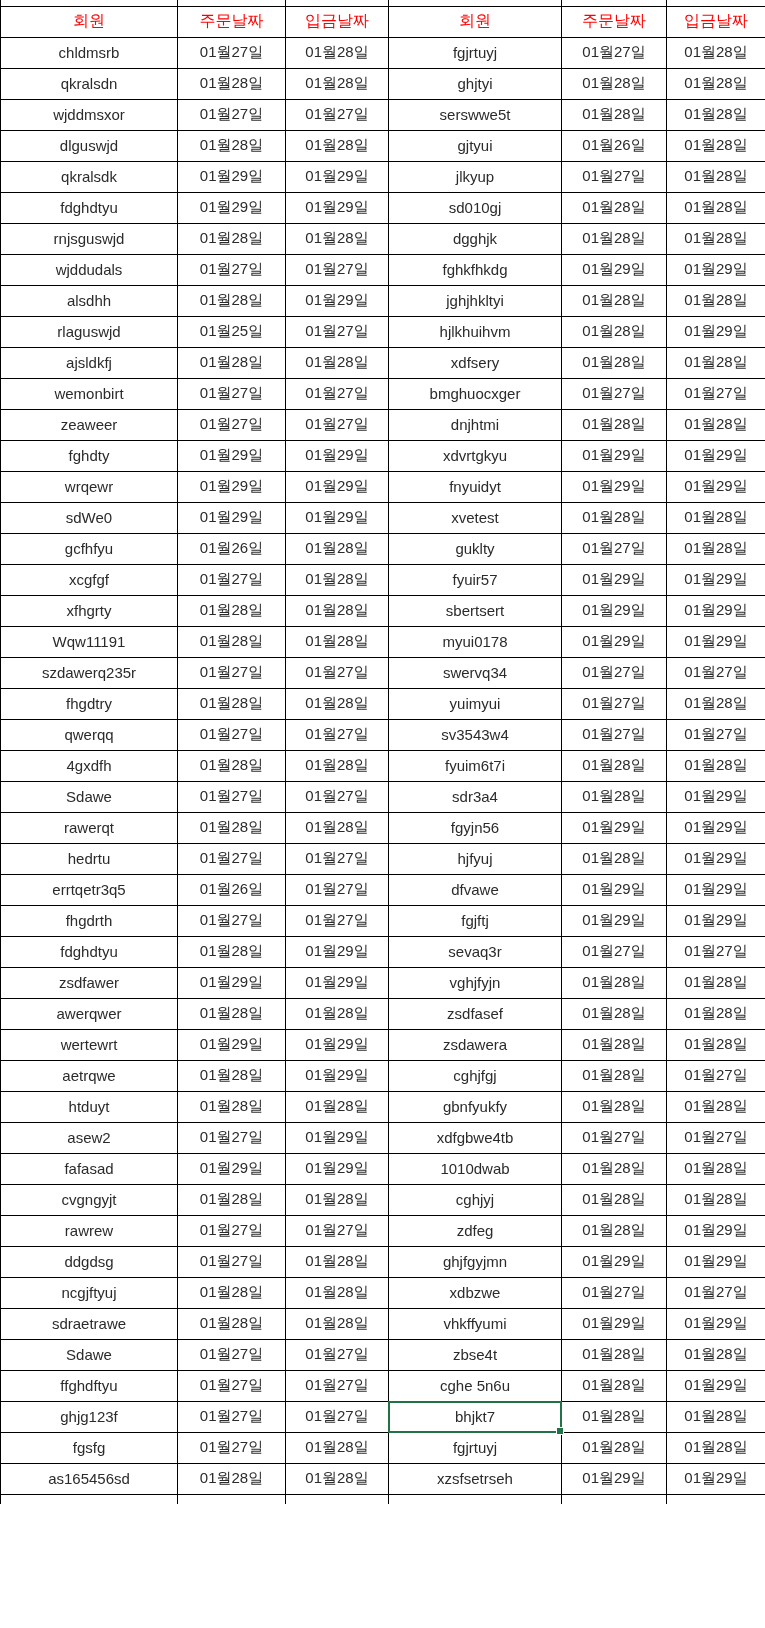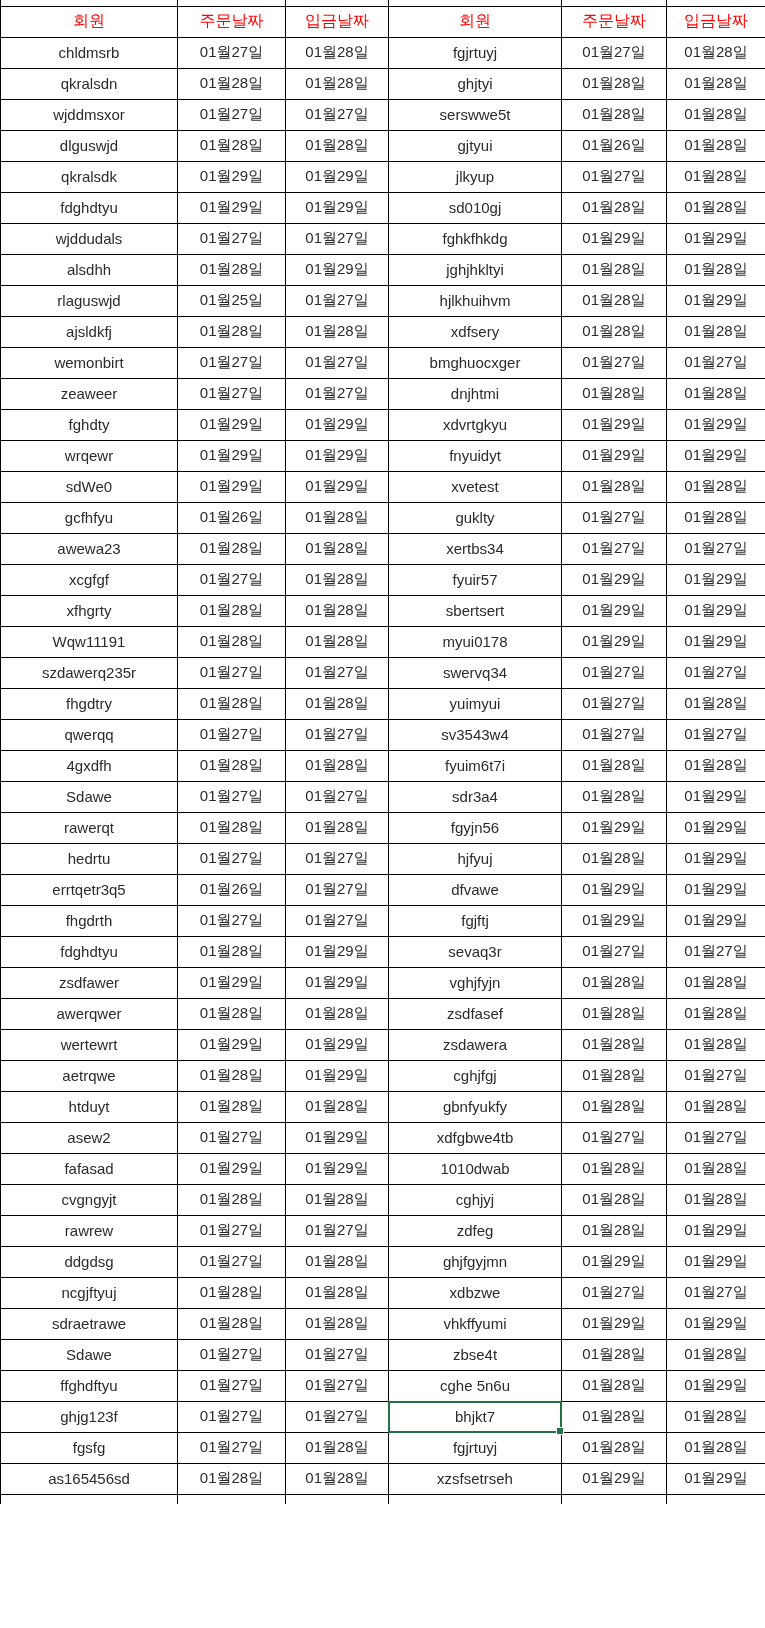--- a/index.html
+++ b/index.html
@@ -136,20 +136,28 @@
       </tr>
       <tr>
         <td>fdghdtyu</td>
         <td>01월29일</td>
         <td>01월29일</td>
         <td>sd010gj</td>
         <td>01월28일</td>
         <td>01월28일</td>
       </tr>
       <tr>
+        <td>rnjsguswjd</td>
+        <td>01월28일</td>
+        <td>01월28일</td>
+        <td>dgghjk</td>
+        <td>01월28일</td>
+        <td>01월28일</td>
+      </tr>
+      <tr>
         <td>wjddudals</td>
         <td>01월27일</td>
         <td>01월27일</td>
         <td>fghkfhkdg</td>
         <td>01월29일</td>
         <td>01월29일</td>
       </tr>
       <tr>
         <td>alsdhh</td>
         <td>01월28일</td>
@@ -214,28 +222,20 @@
         <td>01월28일</td>
         <td>01월28일</td>
       </tr>
       <tr>
         <td>gcfhfyu</td>
         <td>01월26일</td>
         <td>01월28일</td>
         <td>guklty</td>
         <td>01월27일</td>
         <td>01월28일</td>
-      </tr>
-      <tr>
-        <td>awewa23</td>
-        <td>01월28일</td>
-        <td>01월28일</td>
-        <td>xertbs34</td>
-        <td>01월27일</td>
-        <td>01월27일</td>
       </tr>
       <tr>
         <td>xcgfgf</td>
         <td>01월27일</td>
         <td>01월28일</td>
         <td>fyuir57</td>
         <td>01월29일</td>
         <td>01월29일</td>
       </tr>
       <tr>

